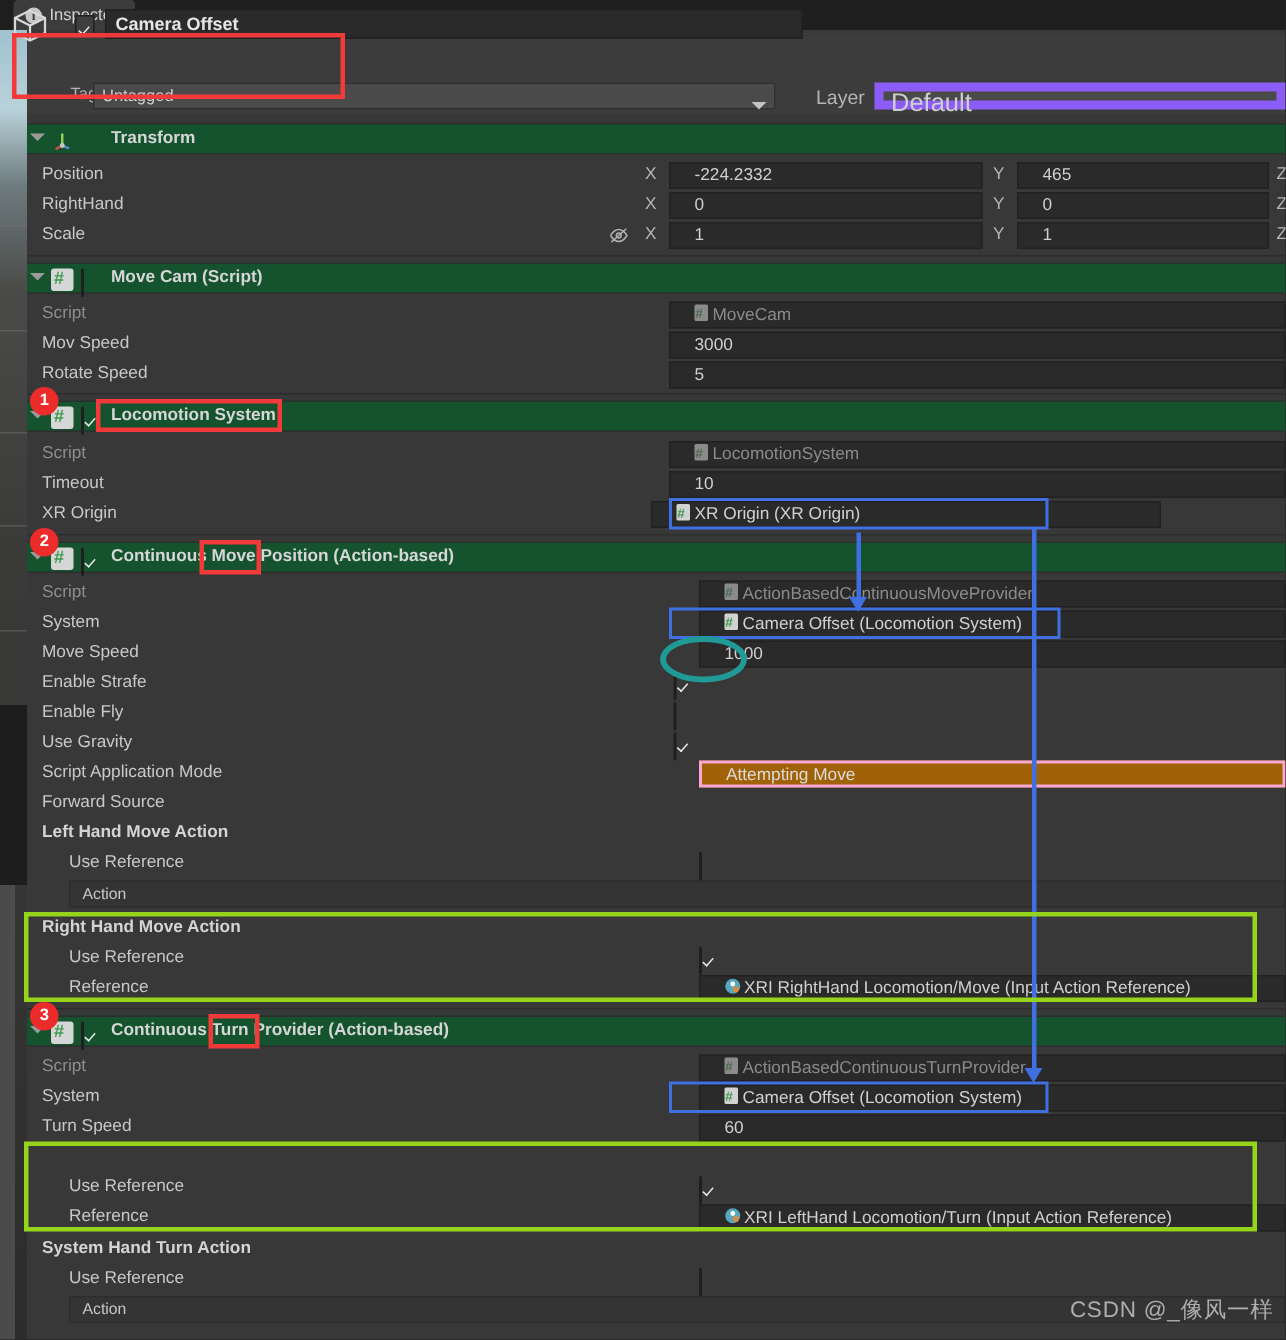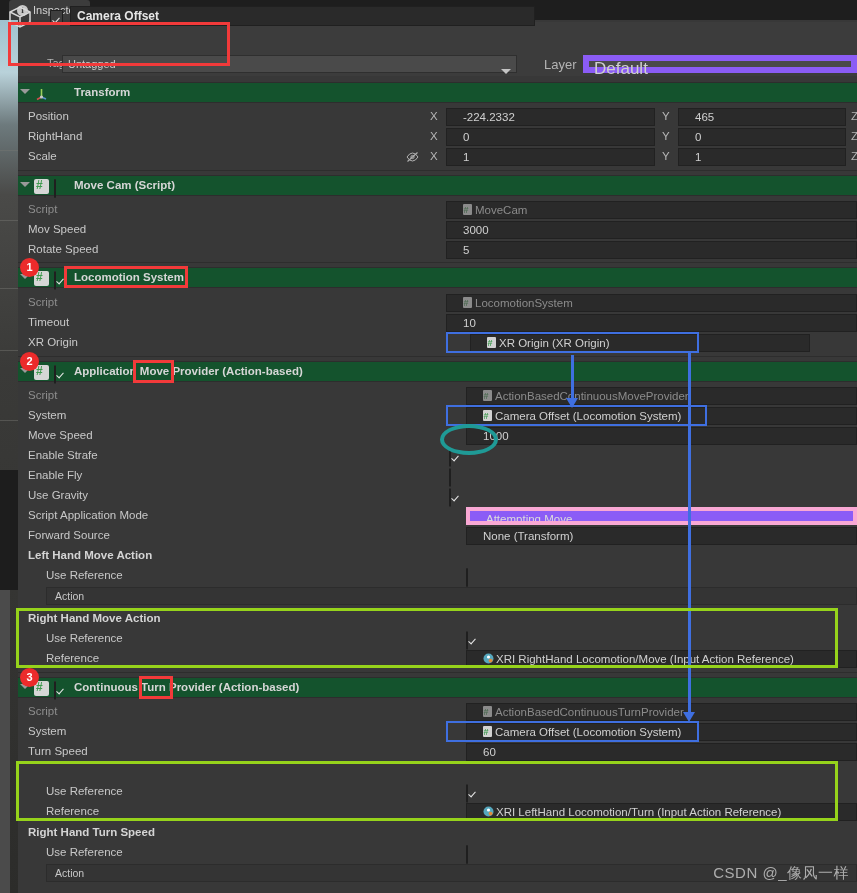--- a/index.html
+++ b/index.html
@@ -57,21 +57,21 @@
 
   
   .prow{position:absolute;left:18px;width:839px;height:20px;}
   .plabel{position:absolute;left:10px;top:3px;font-size:11.5px;color:#c8c8c8;white-space:nowrap;}
   .plabel.dim{color:#8d8d8d;}
   .plabel.bold{font-weight:bold;color:#d4d4d4;}
   .plabel.i1{left:28px;}
   .pfield{position:absolute;top:1px;height:18px;background:#2a2a2a;border:1px solid #212121;box-sizing:border-box;
      color:#d0d0d0;font-size:11.5px;line-height:16px;padding-left:16px;white-space:nowrap;overflow:hidden;}
   .pfield.dimtext{color:#8b8b8b;}
-  .pfield.popup{background:#8b5cf6;border:4px solid #f9a8d4;color:#dcdcdc;}
+  .pfield.popup{background:#a16207;border:2px solid #f9a8d4;color:#dcdcdc;}
   .pfield.inset{background:#343434;border:1px solid #2c2c2c;color:#c8c8c8;font-size:10.5px;padding-left:8px;}
   .chk{position:absolute;top:3px;width:13px;height:13px;}
 
   
   .axl{position:absolute;top:3px;font-size:11.5px;color:#b6b6b6;}
 
   
   .cbox{width:13px;height:13px;background:#3f3f3f;border:1px solid #1f1f1f;box-sizing:border-box;position:relative;border-radius:1px;}
   .cbox.on::after{content:"";position:absolute;left:3px;top:5px;width:3px;height:6px;
      border:solid #e8e8e8;border-width:0 1.6px 1.6px 0;transform:rotate(42deg);}
@@ -231,31 +231,31 @@
     <div class="pfield dimtext" style="left:428px;width:411px">
       <span class="tiny-ico dim"></span><span>LocomotionSystem</span>
     </div>
   </div>
   <div class="prow" style="top:313px">
     <span class="plabel">Timeout</span>
     <div class="pfield" style="left:428px;width:411px">10</div>
   </div>
   <div class="prow" style="top:333px">
     <span class="plabel">XR Origin</span>
-    <div class="pfield" style="left:452px;width:340px">
+    <div class="pfield" style="left:416px;width:340px">
       <span class="tiny-ico"></span><span>XR Origin (XR Origin)</span>
     </div>
   </div>
   <div class="sep" style="top:356px"></div>
 
   <div class="comp-hdr" style="top:361px">
     <span class="foldout open"></span>
     <span class="cico scr-ico"></span>
     <span class="cchk"><span class="cbox on"></span></span>
-    <span class="ctitle">Application Move Provider (Action-based)</span>
+    <span class="ctitle">Continuous Move Position (Action-based)</span>
   </div>
   <div class="prow" style="top:386px">
     <span class="plabel dim">Script</span>
     <div class="pfield dimtext" style="left:448px;width:391px">
       <span class="tiny-ico dim"></span><span>ActionBasedContinuousMoveProvider</span>
     </div>
   </div>
   <div class="prow" style="top:406px">
     <span class="plabel">System</span>
     <div class="pfield" style="left:448px;width:391px">
@@ -277,21 +277,20 @@
   <div class="prow" style="top:486px">
     <span class="plabel">Use Gravity</span>
     <span class="chk" style="left:431px"><span class="cbox on"></span></span>
   </div>
   <div class="prow" style="top:506px">
     <span class="plabel">Script Application Mode</span>
     <div class="pfield popup" style="left:448px;width:391px">Attempting Move</div>
   </div>
   <div class="prow" style="top:526px">
     <span class="plabel">Forward Source</span>
-    <div class="pfield" style="left:448px;width:391px">None (Transform)</div>
   </div>
   <div class="prow" style="top:546px">
     <span class="plabel bold">Left Hand Move Action</span>
   </div>
   <div class="prow" style="top:566px">
     <span class="plabel i1">Use Reference</span>
     <span class="chk" style="left:448px"><span class="cbox flat"></span></span>
   </div>
   <div class="prow" style="top:587px;height:18px">
     <div class="pfield inset" style="left:28px;width:811px;top:0;height:18px">Action</div>
@@ -345,21 +344,21 @@
     <span class="plabel i1">Reference</span>
     <div class="pfield" style="left:448px;width:391px">
       <svg class="act-ico" viewBox="0 0 11 11">
         <circle cx="5.5" cy="5.5" r="5" fill="#56a7bd"></circle>
         <circle cx="5.5" cy="4" r="1.6" fill="#ffffff"></circle>
         <circle cx="7.6" cy="7.6" r="1.9" fill="#e08a3b"></circle>
       </svg><span>XRI LeftHand Locomotion/Turn (Input Action Reference)</span>
     </div>
   </div>
   <div class="prow" style="top:823px">
-    <span class="plabel bold">Right Hand Turn Speed</span>
+    <span class="plabel bold">System Hand Turn Action</span>
   </div>
   <div class="prow" style="top:843px">
     <span class="plabel i1">Use Reference</span>
     <span class="chk" style="left:448px"><span class="cbox flat"></span></span>
   </div>
   <div class="prow" style="top:864px;height:18px">
     <div class="pfield inset" style="left:28px;width:811px;top:0;height:18px">Action</div>
   </div>
 
   <div class="ann red-box" style="left:8px;top:22px;width:222px;height:44px"></div>

